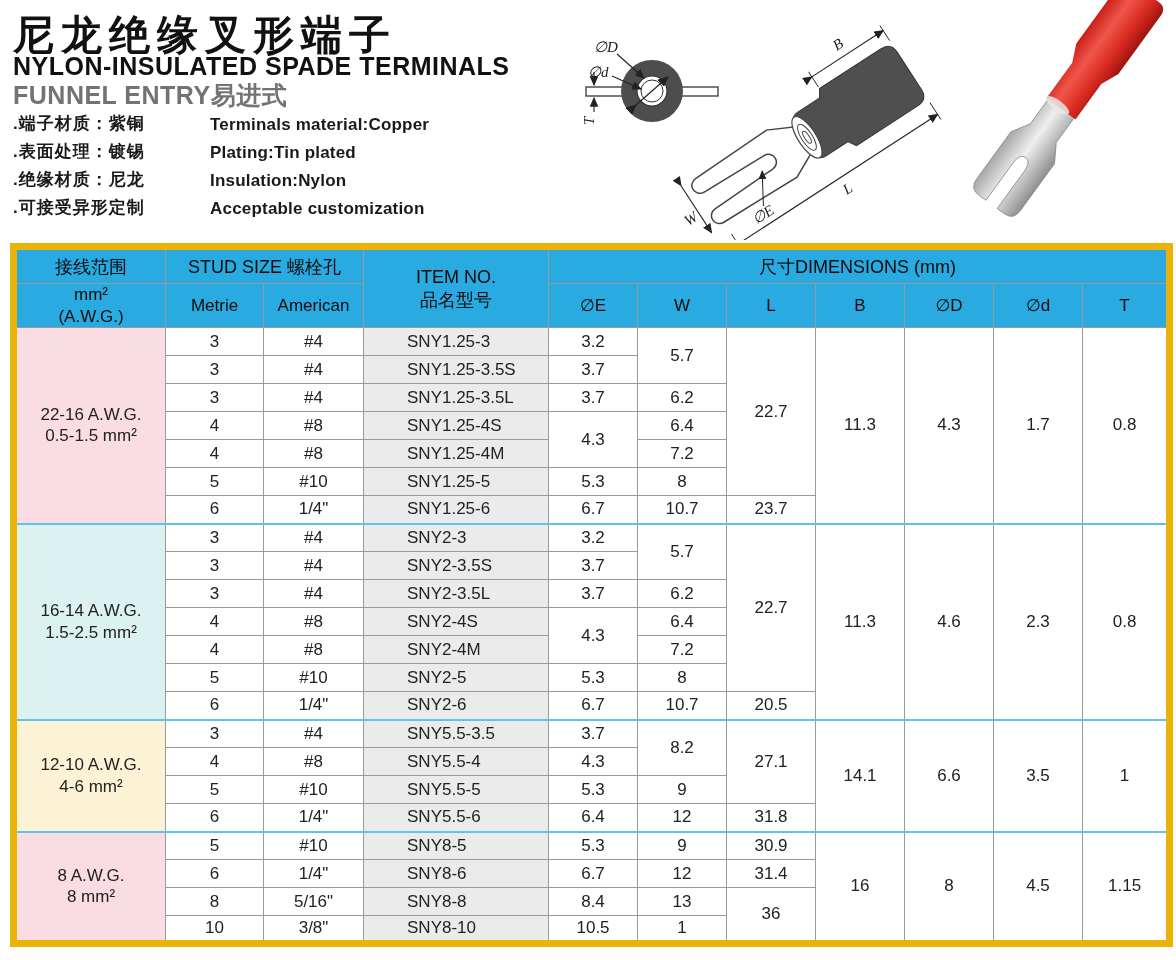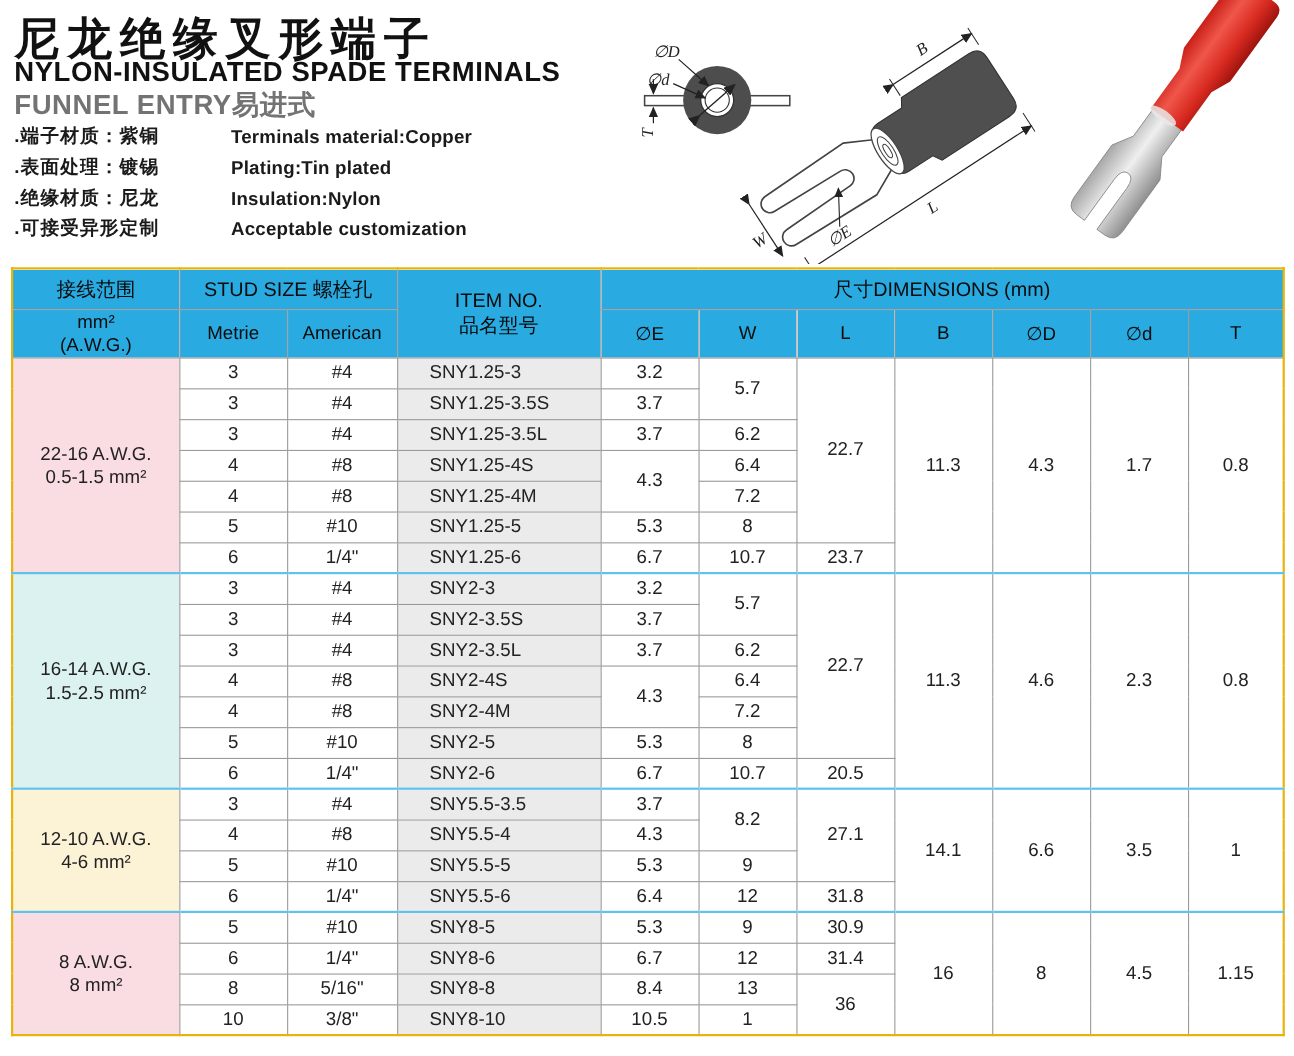--- a/index.html
+++ b/index.html
@@ -20,26 +20,26 @@
   
   .tech-drawing { position:absolute; left:560px; top:2px; }
   .photo { position:absolute; left:950px; top:0; }
   .dimtext { font-size:15px; font-style:italic; fill:#222; font-family:"Liberation Serif", serif; }
 
   
   .spec-table-wrap { position:absolute; left:10px; top:243px; }
   table { border-collapse:collapse; table-layout:fixed; width:1156px; }
   th, td { border:1px solid #9a9a9a; text-align:center; vertical-align:middle;
            font-size:17px; color:#222; overflow:hidden; }
-  table { border:2px solid #eab308; }
+  table { border:7px solid #eab308; }
   thead th { background:#29ABE2; font-weight:normal; color:#0b0b0b; }
   tr.h1 th { height:37px; font-size:18px; }
   tr.h2 th { height:44px; font-size:17px; }
   tbody tr { height:28px; }
-  td.item { background:#EBEBEB; text-align:left; padding-left:29px; }
+  td.item { background:#EBEBEB; text-align:left; padding-left:43px; }
   td.range { font-size:17px; line-height:1.35;margin-top:16px; }
   .bg-pink   { background:#FADCE3; }
   .bg-cyan   { background:#DBF2F0; }
   .bg-yellow { background:#FCF3D7; }
   tr.sep td { border-top:2px solid #5FC2EC; }
   .two-line div { line-height:1.25; }
 </style>
 </head>
 <body>
 

